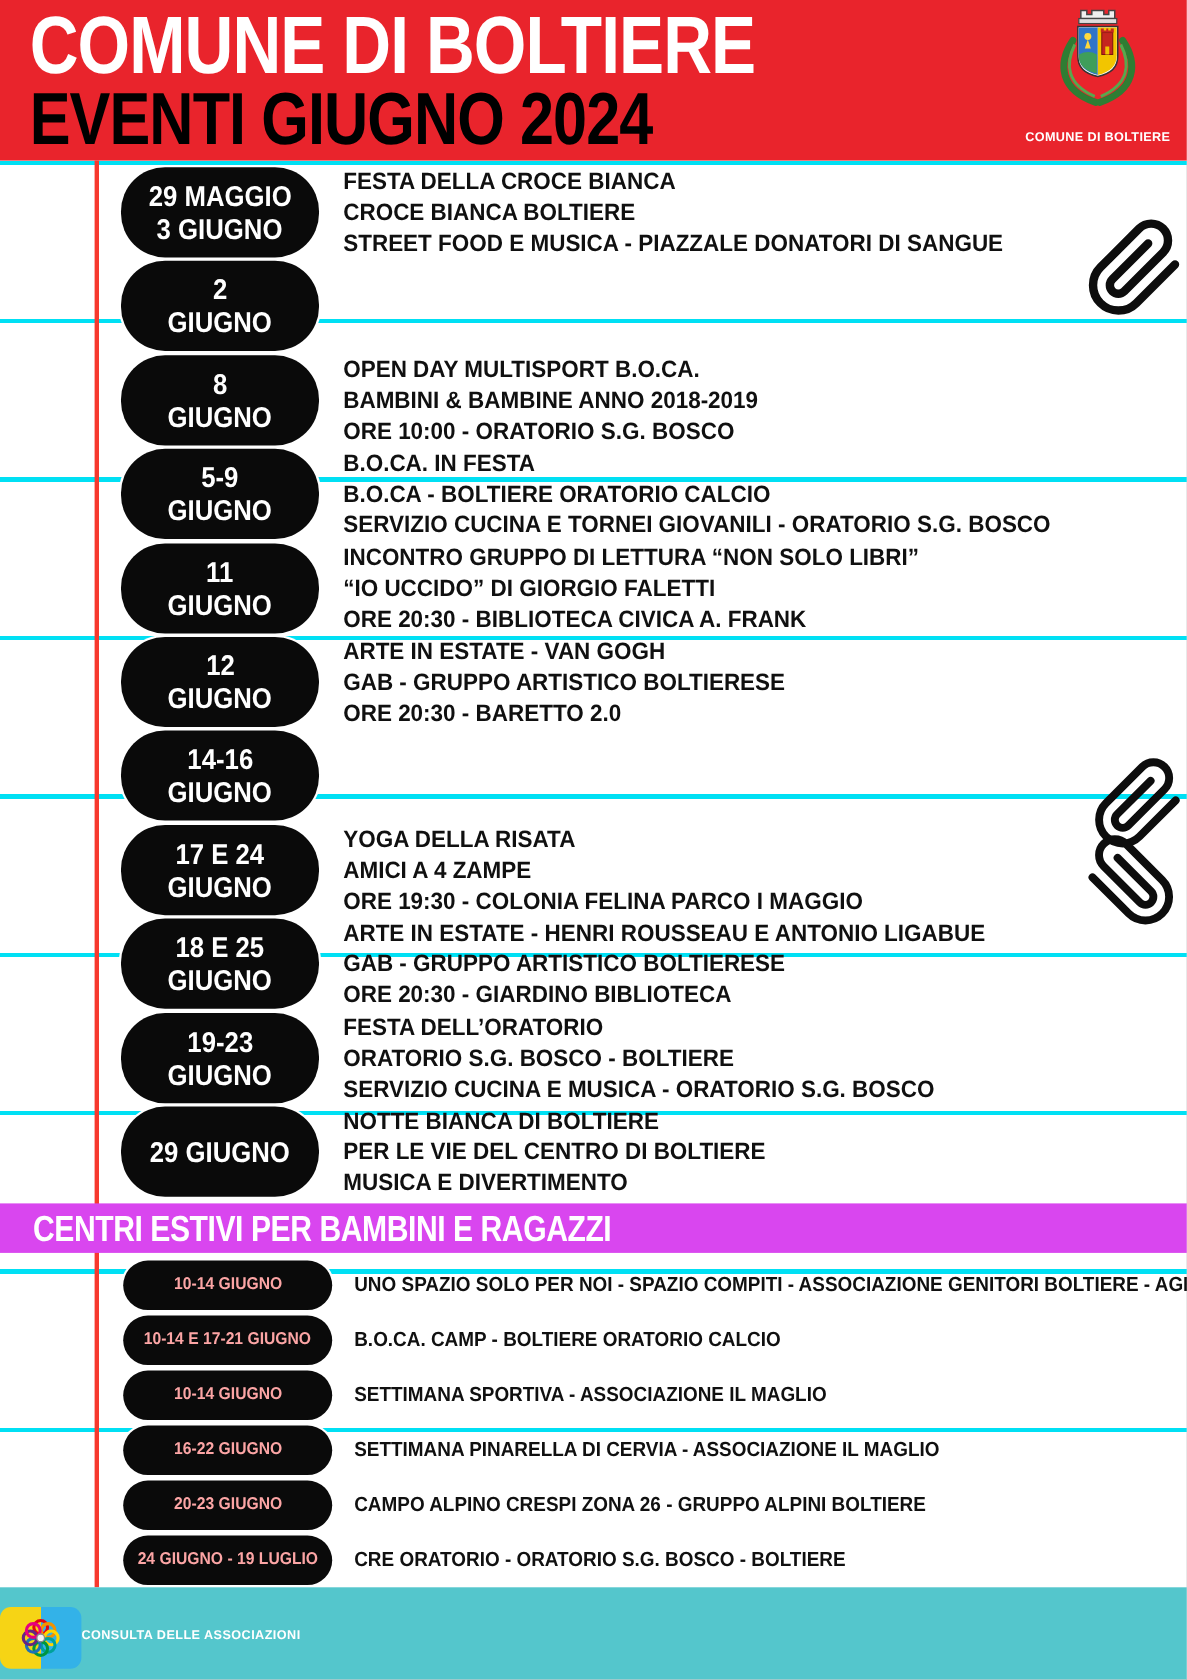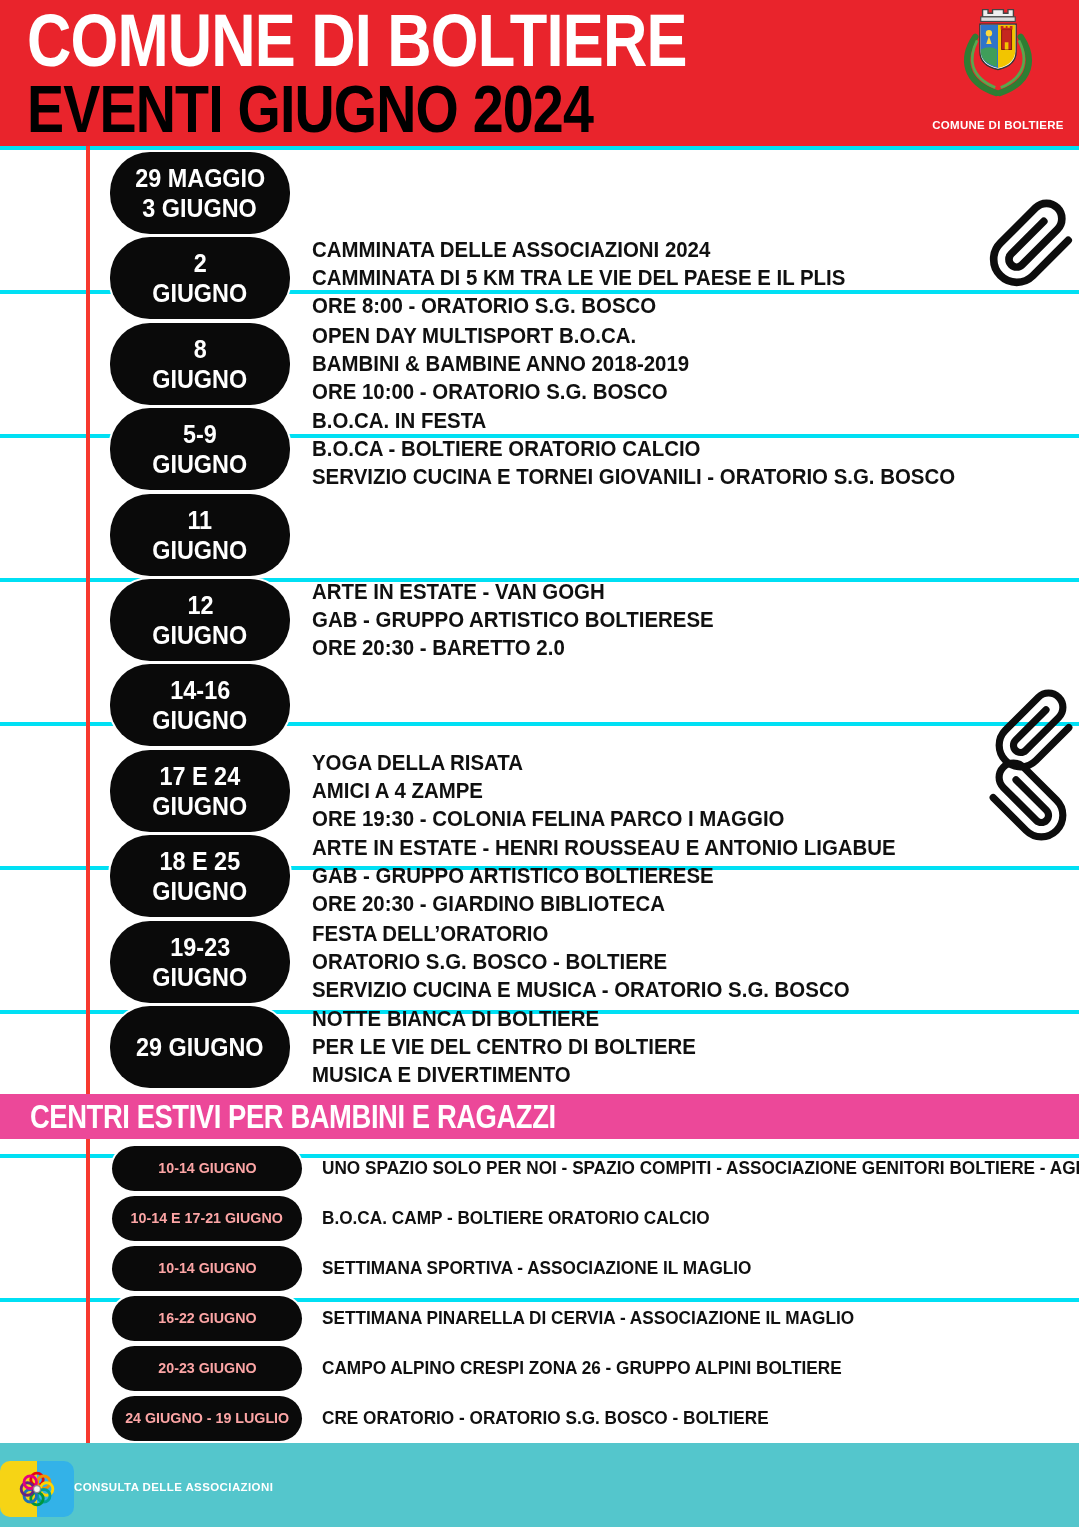--- a/index.html
+++ b/index.html
@@ -31,21 +31,21 @@
   .pill {
     margin-left:110px; width:180px; height:82px; background:#0a0a0a; border-radius:40px;
     color:#fff; font-weight:bold; display:flex; flex-direction:column; justify-content:center;
     align-items:center; text-align:center; flex-shrink:0; box-shadow:0 0 0 2px #ffffff;
   }
   .pill span { display:block; font-size:26px; line-height:30px; transform:scaleX(0.9); white-space:nowrap; }
   .pill span:empty { display:none; }
   .event-text { margin-left:22px; }
   .event-line { font-size:21.5px; font-weight:bold; color:#101010; line-height:28px; white-space:nowrap; transform:scaleX(0.95); transform-origin:0 50%; }
   
-  .banner { position:absolute; left:0; top:1094px; width:1079px; height:45px; background:#ec4899; display:flex; align-items:center; z-index:4; }
+  .banner { position:absolute; left:0; top:1094px; width:1079px; height:45px; background:#d946ef; display:flex; align-items:center; z-index:4; }
   .banner-title { margin-left:30px; color:#fff; font-size:33px; font-weight:bold; letter-spacing:-0.5px; }
   
   .summer { position:absolute; left:0; top:1143px; width:1079px; height:300px; display:grid; grid-template-rows:repeat(6,1fr); z-index:3; }
   .summer-row { display:flex; align-items:center; }
   .spill {
     margin-left:112px; width:190px; height:45px; border-radius:24px; background:#0a0a0a;
     color:#fca5a5; display:flex; align-items:center; justify-content:center; flex-shrink:0;
     box-shadow:0 0 0 2px #ffffff;
   }
   .spill span { font-size:15.5px; font-weight:bold; transform:scaleX(0.92); white-space:nowrap; }
@@ -111,31 +111,31 @@
     </div>
   </div>
 
   <div class="events">
 
     <div class="event-row">
       <div class="pill">
         <span>29 MAGGIO</span>
         <span>3 GIUGNO</span>
       </div>
+      <div class="event-text">
+        <div class="event-line">FESTA DELLA CROCE BIANCA</div>
+        <div class="event-line">CROCE BIANCA BOLTIERE</div>
+        <div class="event-line">STREET FOOD E MUSICA - PIAZZALE DONATORI DI SANGUE</div>
+      </div>
     </div>
 
     <div class="event-row">
       <div class="pill">
         <span>2</span>
         <span>GIUGNO</span>
-      </div>
-      <div class="event-text">
-        <div class="event-line">CAMMINATA DELLE ASSOCIAZIONI 2024</div>
-        <div class="event-line">CAMMINATA DI 5 KM TRA LE VIE DEL PAESE E IL PLIS</div>
-        <div class="event-line">ORE 8:00 - ORATORIO S.G. BOSCO</div>
       </div>
     </div>
 
     <div class="event-row">
       <div class="pill">
         <span>8</span>
         <span>GIUGNO</span>
       </div>
       <div class="event-text">
         <div class="event-line">OPEN DAY MULTISPORT B.O.CA.</div>
@@ -153,20 +153,25 @@
         <div class="event-line">B.O.CA. IN FESTA</div>
         <div class="event-line">B.O.CA - BOLTIERE ORATORIO CALCIO</div>
         <div class="event-line">SERVIZIO CUCINA E TORNEI GIOVANILI - ORATORIO S.G. BOSCO</div>
       </div>
     </div>
 
     <div class="event-row">
       <div class="pill">
         <span>11</span>
         <span>GIUGNO</span>
+      </div>
+      <div class="event-text">
+        <div class="event-line">INCONTRO GRUPPO DI LETTURA “NON SOLO LIBRI”</div>
+        <div class="event-line">“IO UCCIDO” DI GIORGIO FALETTI</div>
+        <div class="event-line">ORE 20:30 - BIBLIOTECA CIVICA A. FRANK</div>
       </div>
     </div>
 
     <div class="event-row">
       <div class="pill">
         <span>12</span>
         <span>GIUGNO</span>
       </div>
       <div class="event-text">
         <div class="event-line">ARTE IN ESTATE - VAN GOGH</div>

